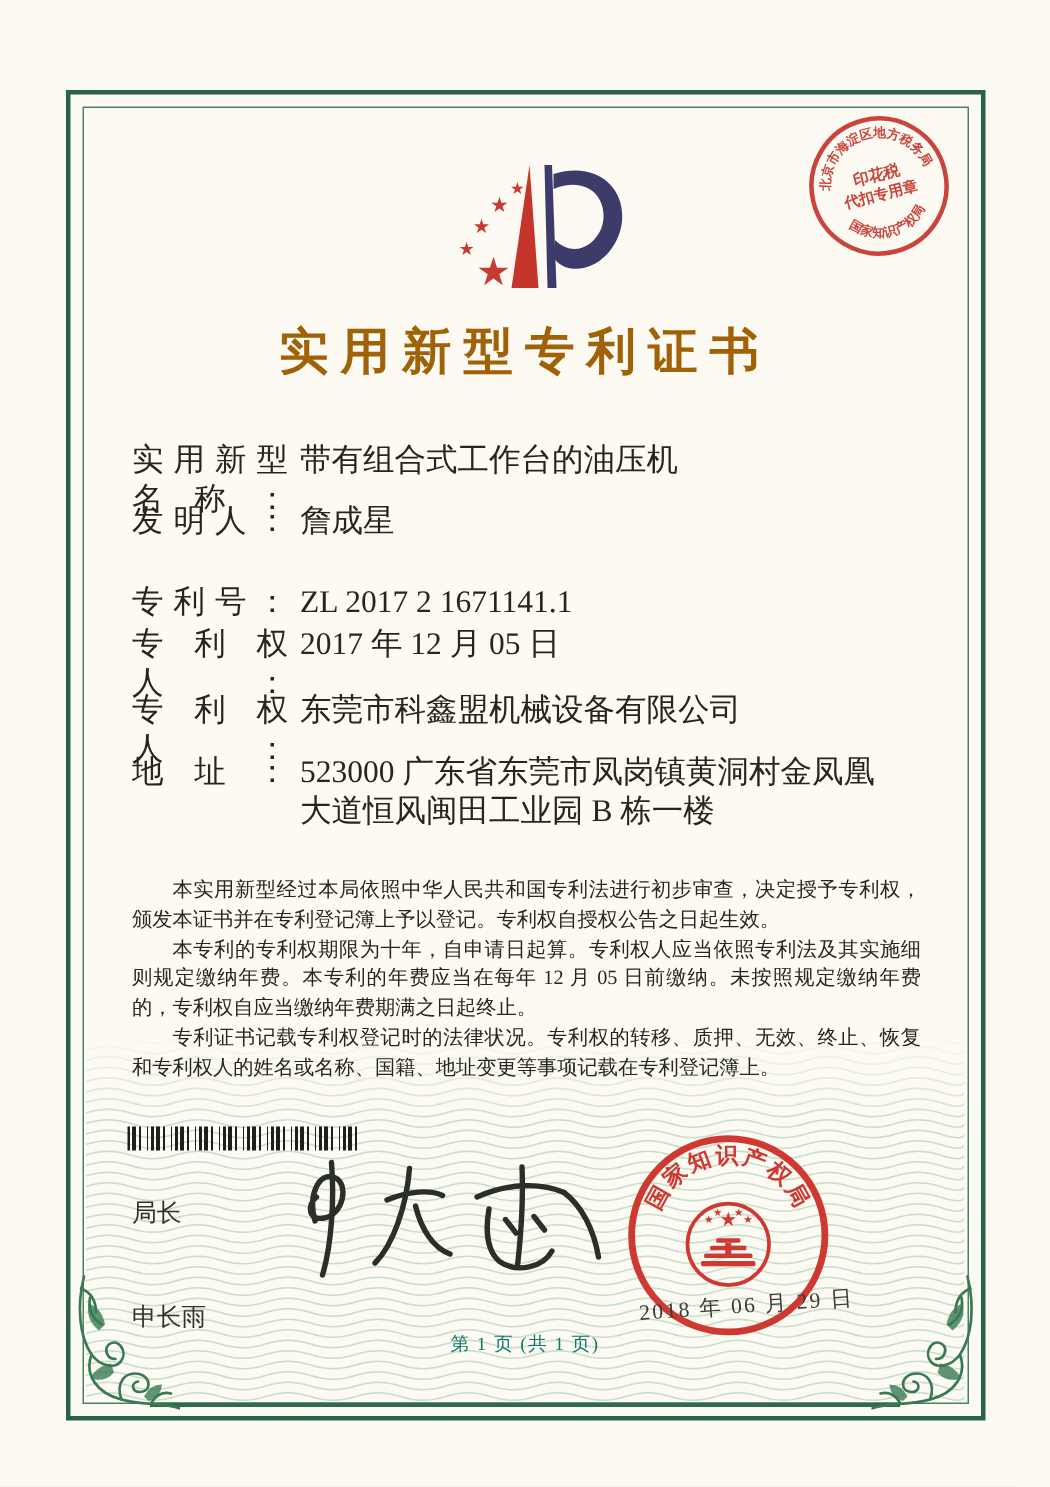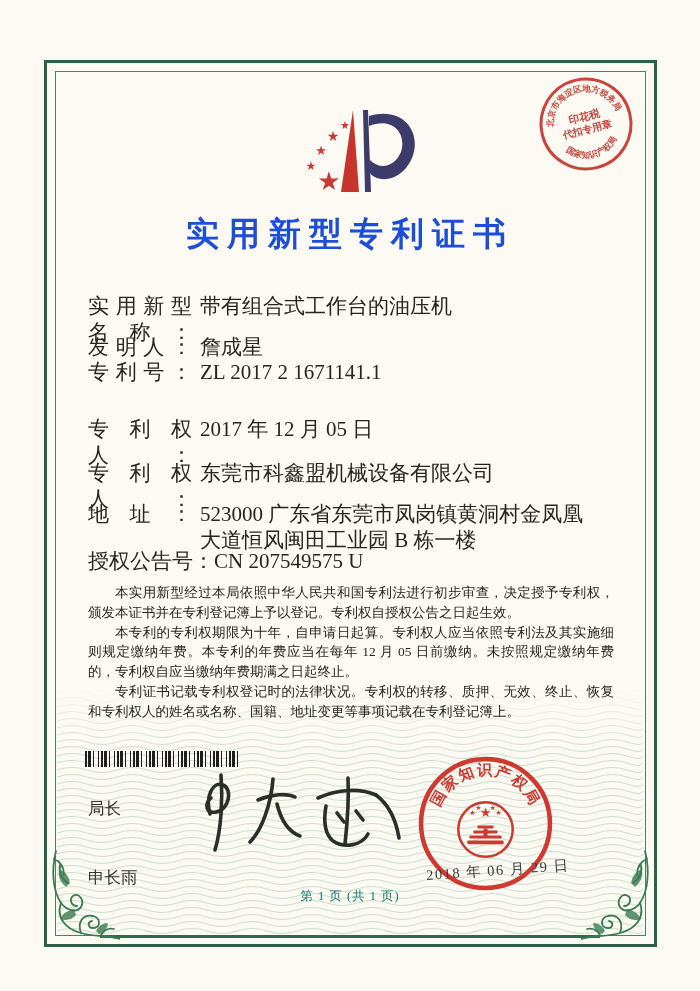--- a/index.html
+++ b/index.html
@@ -16,21 +16,21 @@
         mask-image:linear-gradient(to bottom,transparent 0,black 60px);}
   .bottom-rule{position:absolute;left:100px;right:100px;top:935px;height:2.5px;background:#2e6a4b;}
   .ornament{position:absolute;width:74px;height:96px;}
   .ornament.left{left:46px;top:849px;}
   .ornament.right{right:45px;top:849px;transform:scaleX(-1);}
   
   .cert-no{position:absolute;left:86px;top:98px;font-size:15px;letter-spacing:3px;color:#2b2a24;}
   .tax-stamp{position:absolute;left:536px;top:74px;width:100px;height:100px;transform:rotate(-14deg);opacity:.92;}
   .logo{position:absolute;left:283px;top:100px;width:134px;height:108px;}
   .title{position:absolute;left:0;right:0;top:212px;text-align:center;font-size:33px;font-weight:bold;
-        letter-spacing:8px;color:#1d4ed8;}
+        letter-spacing:8px;color:#a16207;}
   
   .frow{position:absolute;left:88px;width:524px;font-size:21px;line-height:26px;}
   .flabel{display:inline-block;width:104px;text-align:justify;text-align-last:justify;vertical-align:top;color:#26251f;}
   .fvalue{display:inline-block;padding-left:8px;vertical-align:top;color:#26251f;}
   .fvalue.wrap{width:400px;}
   .frow.split{display:flex;justify-content:space-between;}
   .frow.split .flabel{width:auto;text-align-last:auto;}
   
   .body-text{position:absolute;left:88px;top:583px;width:526px;font-size:13.5px;line-height:19.8px;
         text-align:justify;color:#26251f;}
@@ -167,36 +167,33 @@
   </svg>
 
   <div class="title">实用新型专利证书</div>
 
   <div class="frow" style="top:293px">
     <span class="flabel">实用新型名称：</span><span class="fvalue">带有组合式工作台的油压机</span>
   </div>
   <div class="frow" style="top:334px">
     <span class="flabel">发明人：</span><span class="fvalue">詹成星</span>
   </div>
-  <div class="frow" style="top:359px">
+  <div class="frow" style="top:388px">
     <span class="flabel">专利号：</span><span class="fvalue">ZL 2017 2 1671141.1</span>
   </div>
   <div class="frow" style="top:416px">
     <span class="flabel">专利权人：</span><span class="fvalue">2017 年 12 月 05 日</span>
   </div>
   <div class="frow" style="top:460px">
     <span class="flabel">专利权人：</span><span class="fvalue">东莞市科鑫盟机械设备有限公司</span>
   </div>
   <div class="frow" style="top:501px">
     <span class="flabel">地址：</span><span class="fvalue wrap">523000 广东省东莞市凤岗镇黄洞村金凤凰大道恒风闽田工业园 B 栋一楼</span>
   </div>
   <div class="frow split" style="top:548px">
-    <span>
-      <span class="flabel">授权公告号：</span><span>CN 207549575 U</span>
-    </span>
   </div>
 
   <div class="body-text">
     <p>本实用新型经过本局依照中华人民共和国专利法进行初步审查，决定授予专利权，颁发本证书并在专利登记簿上予以登记。专利权自授权公告之日起生效。</p>
     <p>本专利的专利权期限为十年，自申请日起算。专利权人应当依照专利法及其实施细则规定缴纳年费。本专利的年费应当在每年 12 月 05 日前缴纳。未按照规定缴纳年费的，专利权自应当缴纳年费期满之日起终止。</p>
     <p>专利证书记载专利权登记时的法律状况。专利权的转移、质押、无效、终止、恢复和专利权人的姓名或名称、国籍、地址变更等事项记载在专利登记簿上。</p>
   </div>
 
   <div class="barcode"></div>
 

